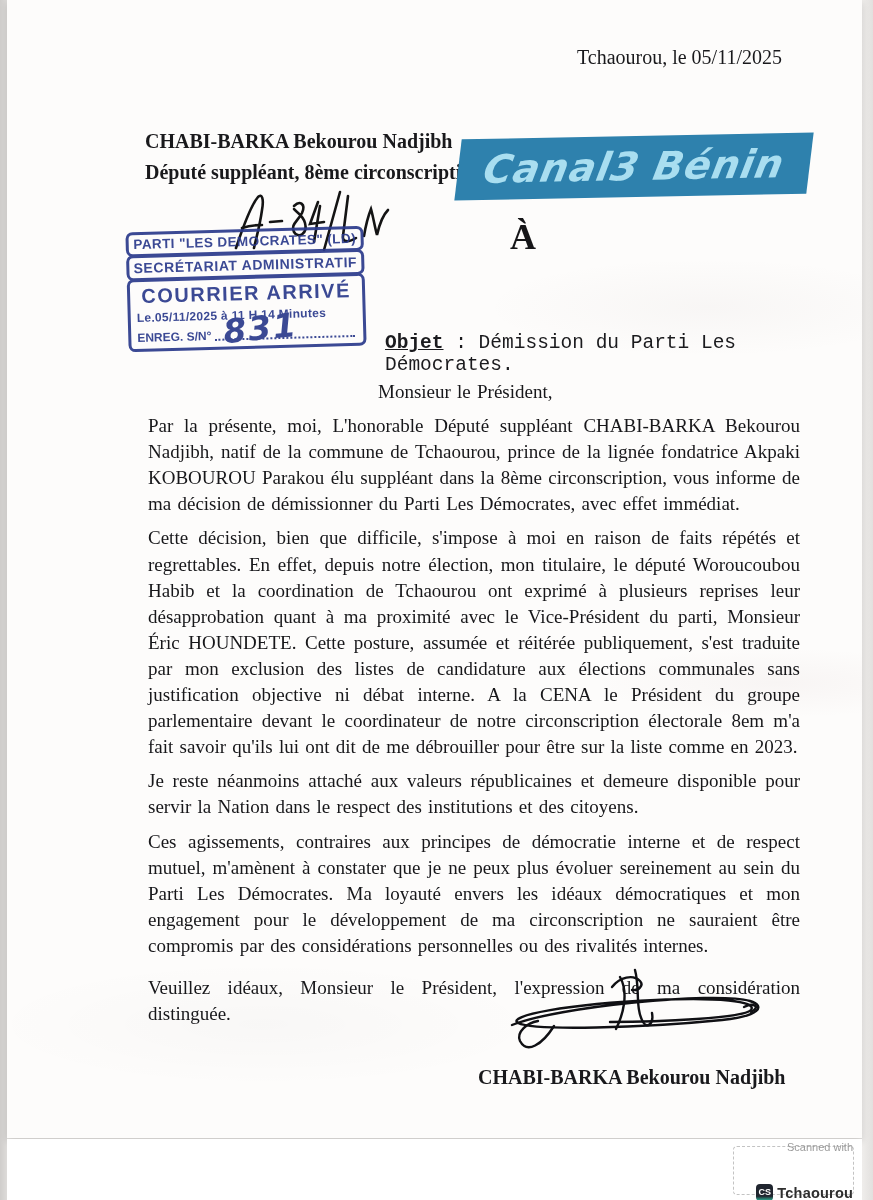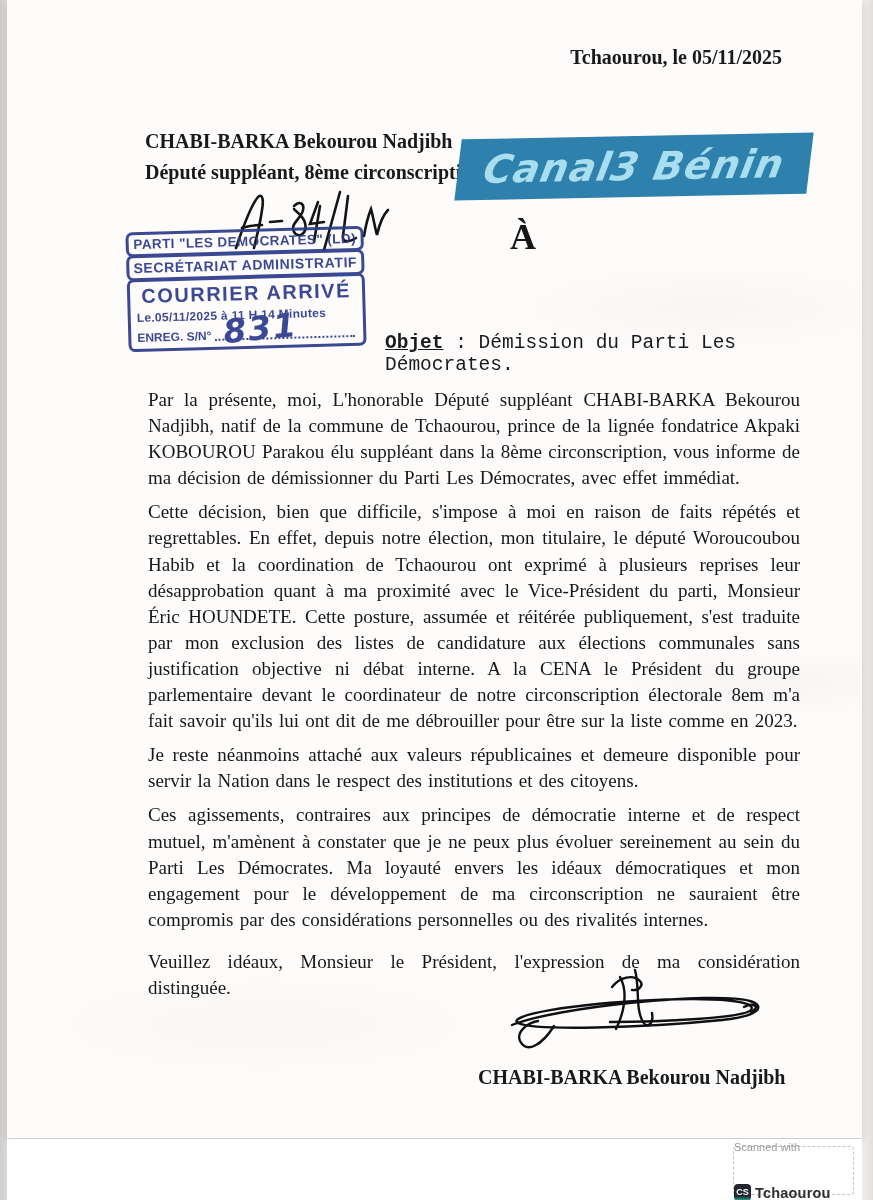--- a/index.html
+++ b/index.html
@@ -11,21 +11,21 @@
   .paper{position:absolute;left:7px;right:11px;top:0;height:1138px;
     background:
       radial-gradient(ellipse 320px 70px at 82% 27%, rgba(120,100,100,0.04), transparent 70%),
       radial-gradient(ellipse 260px 50px at 90% 60%, rgba(150,110,110,0.05), transparent 70%),
       radial-gradient(ellipse 400px 90px at 30% 90%, rgba(0,0,0,0.02), transparent 70%),
       #fdfcfb;
     box-shadow:0 3px 7px rgba(0,0,0,0.14);}
   .bottom-band{position:absolute;left:7px;right:11px;top:1139px;height:61px;background:#ffffff;}
 
   .abs{position:absolute;}
-  .dateline{top:46px;left:0;width:782px;text-align:right;font-size:20px;font-weight:bold;color:#19191c;}
+  .dateline{top:46px;left:0;width:782px;text-align:right;font-size:20px;font-weight:normal;color:#19191c;}
   .sender{top:126px;left:145px;font-size:20px;font-weight:bold;color:#19191c;line-height:31px;}
 
   .banner{top:136px;left:458px;width:352px;height:61px;background:#2e81ad;
     transform:rotate(-1.1deg) skewX(-8deg);display:flex;align-items:center;justify-content:center;}
   .banner span{display:block;transform:skewX(-4deg);font-family:"DejaVu Sans",sans-serif;
     font-weight:800;font-style:italic;font-size:39px;letter-spacing:1px;color:#a9def0;white-space:nowrap;}
 
   .annotation{top:184px;left:216px;width:185px;height:72px;}
   .annotation path{stroke:#141414;stroke-width:2.6;fill:none;stroke-linecap:round;}
 
@@ -51,21 +51,21 @@
     text-align:justify;word-spacing:1.5px;}
   .body-text .salutation{padding-left:238px;text-align:left;}
   .body-text p{margin:8px;}
   .body-text p.closing{margin-top:16px;}
 
   .signature{top:963px;left:492px;width:285px;height:100px;}
   .signature path{stroke:#101014;stroke-width:2.4;fill:none;stroke-linecap:round;}
   .sig-name{top:1066px;left:478px;font-size:20px;font-weight:bold;color:#19191c;}
 
   .cam-badge{top:1146px;left:733px;width:121px;height:49px;background:#fff;border:1px dashed #c3c3c3;
-    border-radius:4px;display:flex;flex-direction:column;align-items:flex-start;justify-content:center;
+    border-radius:4px;display:flex;flex-direction:column;align-items:flex-end;justify-content:center;
     font-family:"Liberation Sans",sans-serif;box-sizing:border-box;gap:28px;}
   .cam-badge .sw{font-size:11px;color:#9b9b9b;line-height:14px;}
   .cam-row{display:flex;align-items:center;gap:4px;margin-top:2px;}
   .cs-logo{width:17px;height:17px;border-radius:4px;background:linear-gradient(#20252f 72%,#2fc2a2 100%);
     color:#fff;font-size:9px;font-weight:bold;display:flex;align-items:center;justify-content:center;line-height:1;}
   .cam-name{font-size:14.5px;font-weight:bold;color:#2e2e2e;letter-spacing:0.2px;}
 </style>
 </head>
 <body>
 
@@ -111,20 +111,21 @@
     </div>
   </div>
 
   <div class="abs addr-a">À</div>
 
   <div class="abs subject">
     <b>Objet</b><span> : Démission du Parti Les Démocrates.</span>
   </div>
 
   <div class="abs body-text">
+    <div class="salutation">Monsieur le Président,</div>
     <p>Par la présente, moi, L'honorable Député suppléant CHABI-BARKA Bekourou Nadjibh, natif de la commune de Tchaourou, prince de la lignée fondatrice Akpaki KOBOUROU Parakou élu suppléant dans la 8ème circonscription, vous informe de ma décision de démissionner du Parti Les Démocrates, avec effet immédiat.</p>
     <p>Cette décision, bien que difficile, s'impose à moi en raison de faits répétés et regrettables. En effet, depuis notre élection, mon titulaire, le député Woroucoubou Habib et la coordination de Tchaourou ont exprimé à plusieurs reprises leur désapprobation quant à ma proximité avec le Vice-Président du parti, Monsieur Éric HOUNDETE. Cette posture, assumée et réitérée publiquement, s'est traduite par mon exclusion des listes de candidature aux élections communales sans justification objective ni débat interne. A la CENA le Président du groupe parlementaire devant le coordinateur de notre circonscription électorale 8em m'a fait savoir qu'ils lui ont dit de me débrouiller pour être sur la liste comme en 2023.</p>
     <p>Je reste néanmoins attaché aux valeurs républicaines et demeure disponible pour servir la Nation dans le respect des institutions et des citoyens.</p>
     <p>Ces agissements, contraires aux principes de démocratie interne et de respect mutuel, m'amènent à constater que je ne peux plus évoluer sereinement au sein du Parti Les Démocrates. Ma loyauté envers les idéaux démocratiques et mon engagement pour le développement de ma circonscription ne sauraient être compromis par des considérations personnelles ou des rivalités internes.</p>
     <p class="closing">Veuillez idéaux, Monsieur le Président, l'expression de ma considération distinguée.</p>
   </div>
 
   <svg class="abs signature" viewBox="0 0 285 100">
     <path d="M20,62 C64,44 222,28 258,38 C274,43 268,53 230,57 C150,65 42,68 26,60 C14,53 74,41 164,37 C224,34 266,38 259,47 C252,55 168,59 118,59"></path>
     <path d="M128,14 C137,30 131,52 124,66"></path>

